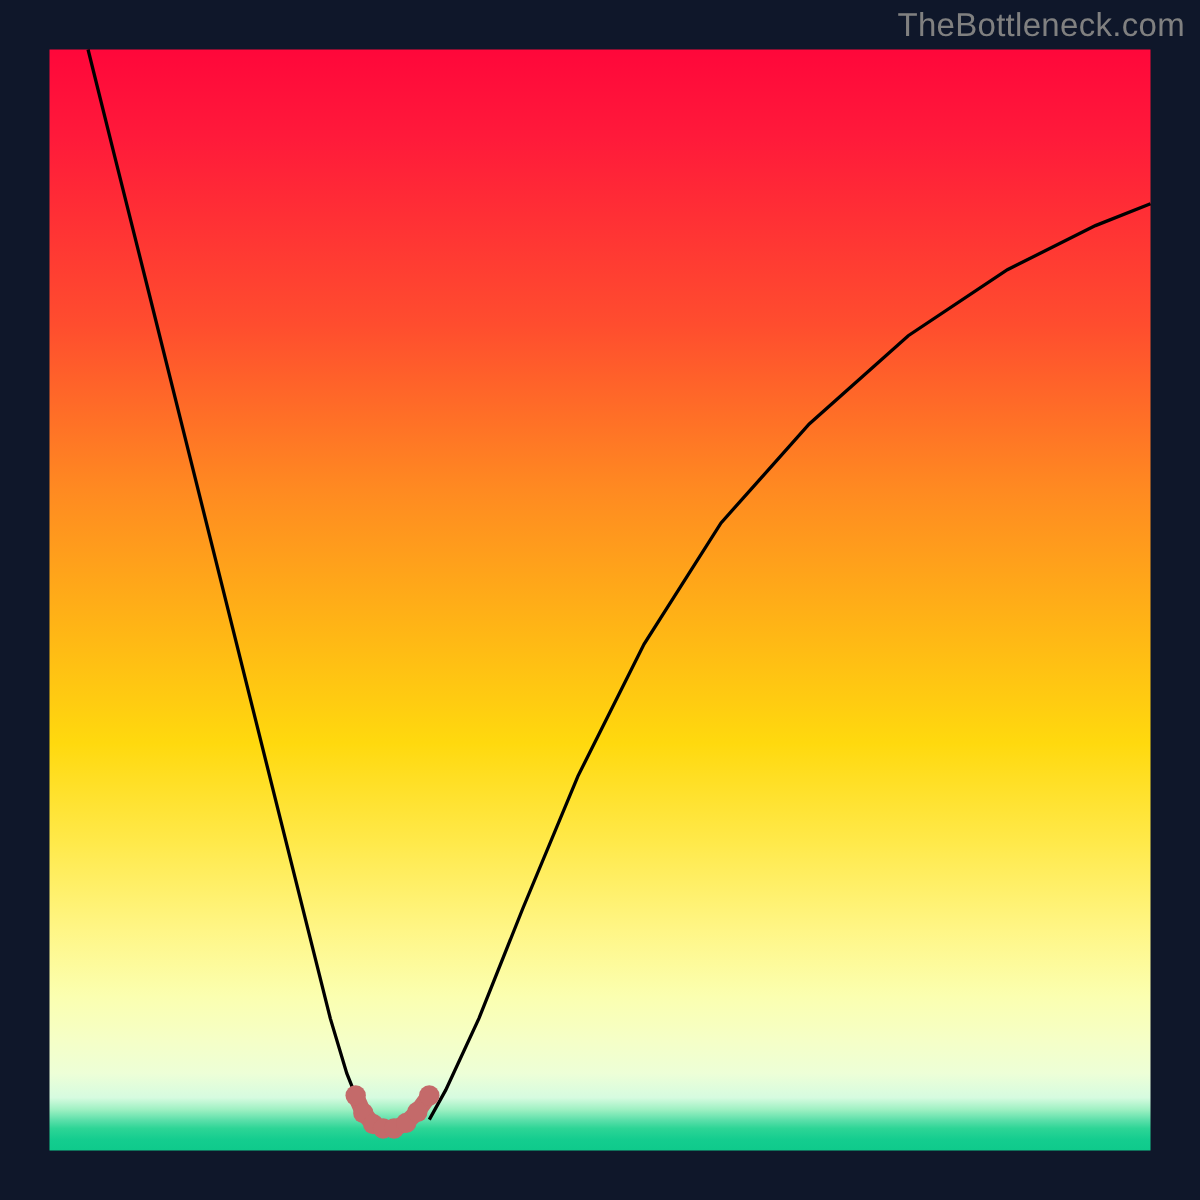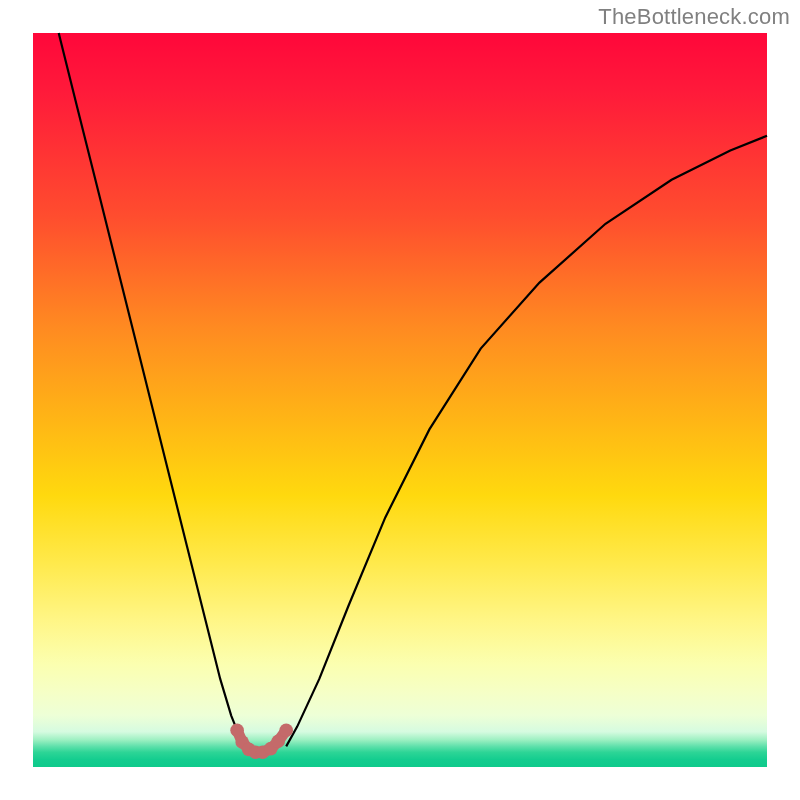--- a/index.html
+++ b/index.html
@@ -7,21 +7,21 @@
     padding: 0;
     width: 800px;
     height: 800px;
     background: #000;
     overflow: hidden;
   }
   .frame {
     position: relative;
     width: 800px;
     height: 800px;
-    background: #ffffff;
+    background: #0f172a;
   }
   .watermark {
     position: absolute;
     top: 4px;
     right: 10px;
     color: #808080;
     font-family: Arial, Helvetica, sans-serif;
     font-size: 22px;
     letter-spacing: 0.2px;
     z-index: 5;

